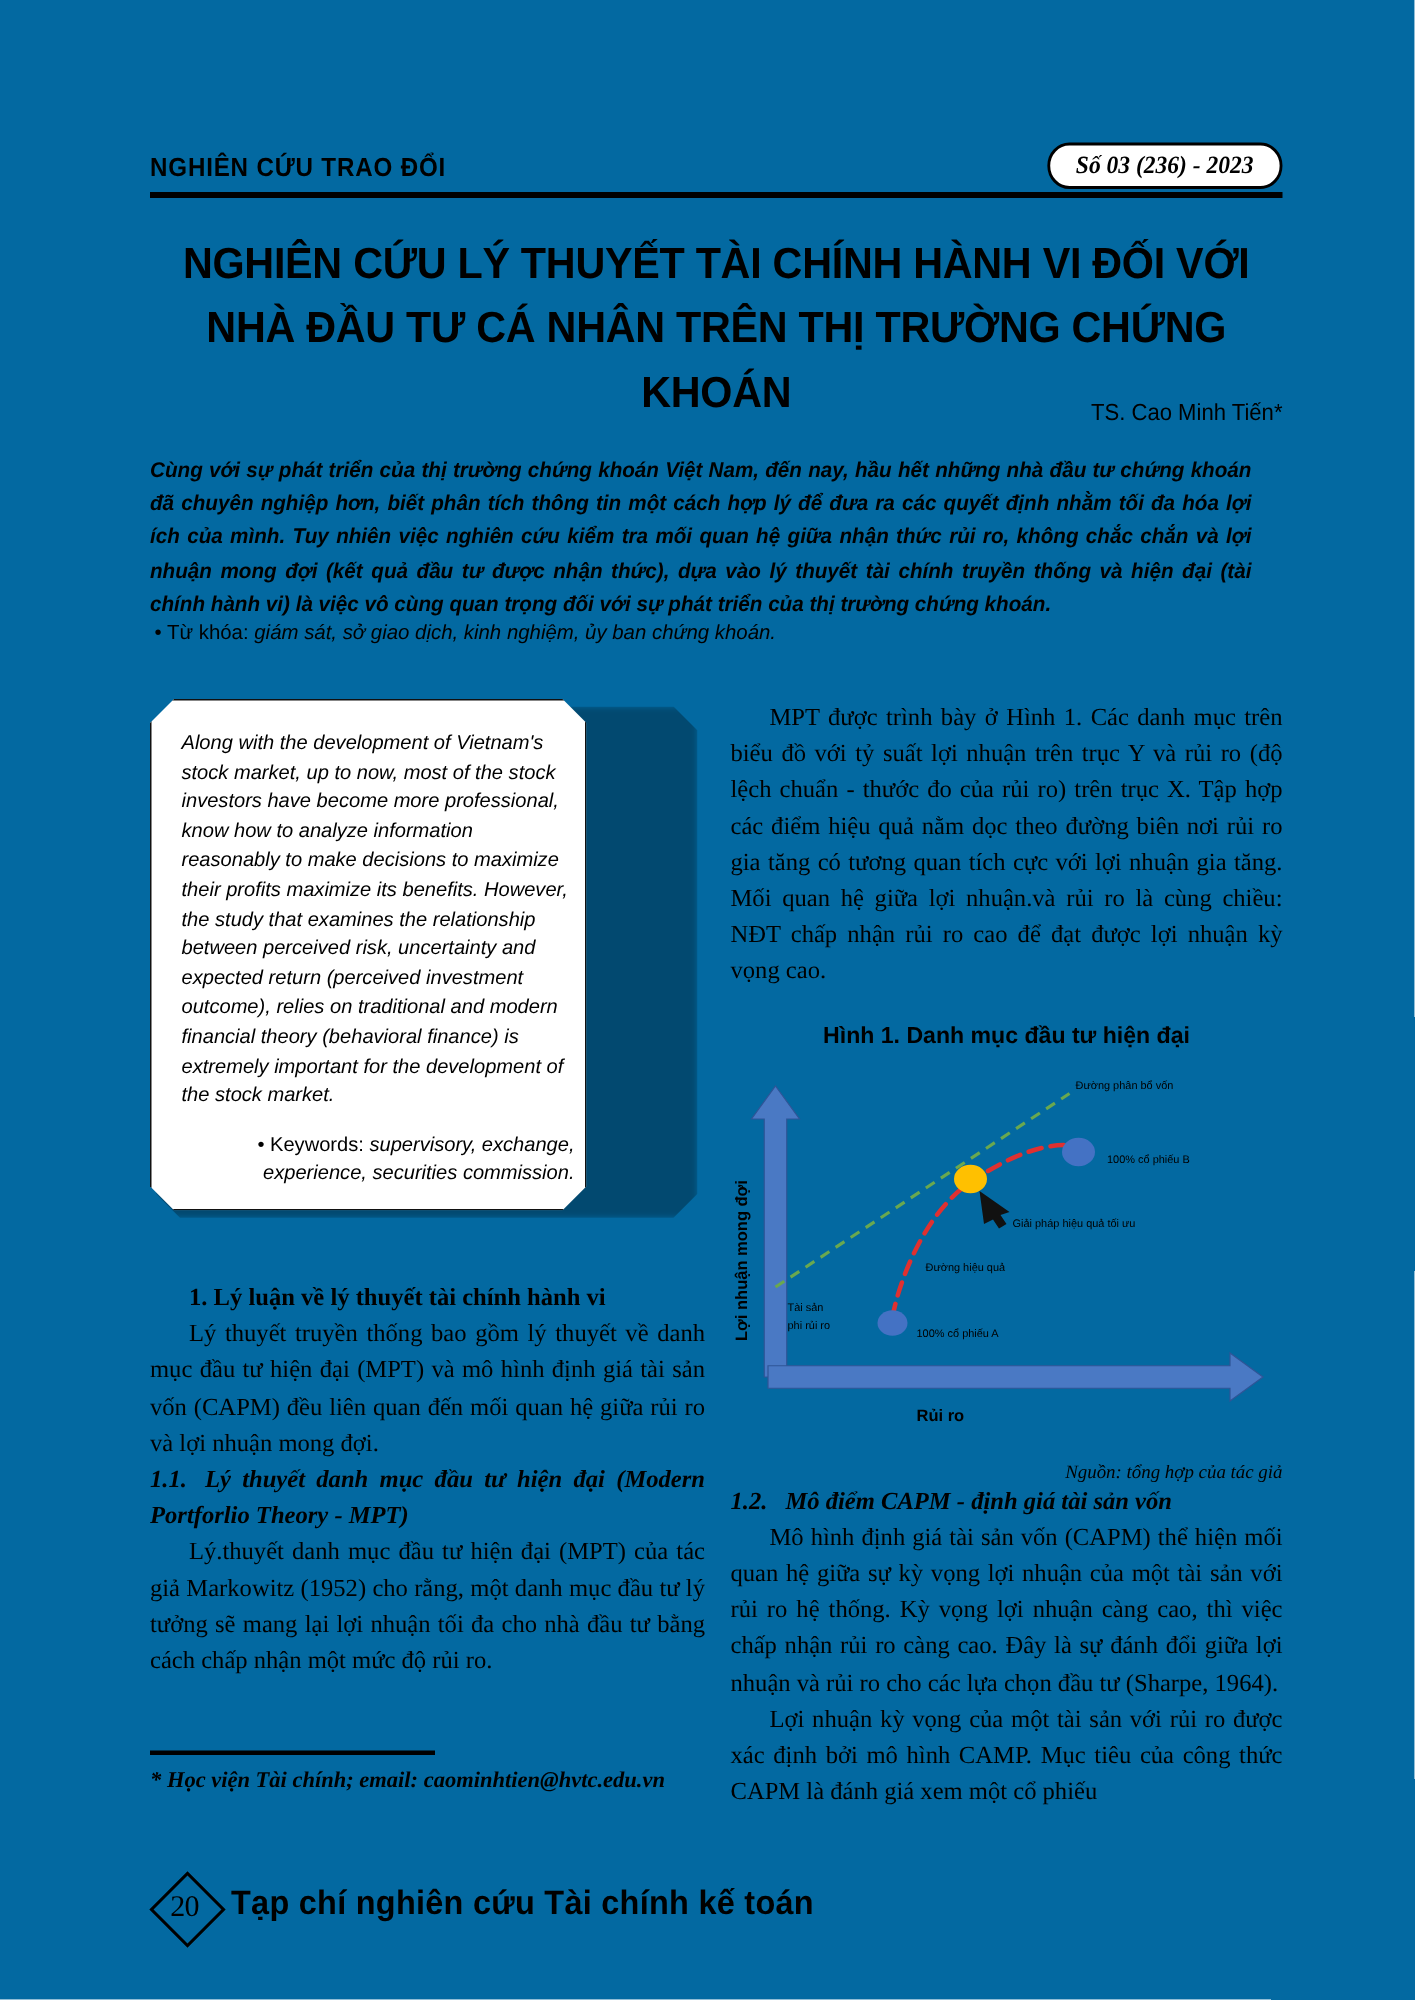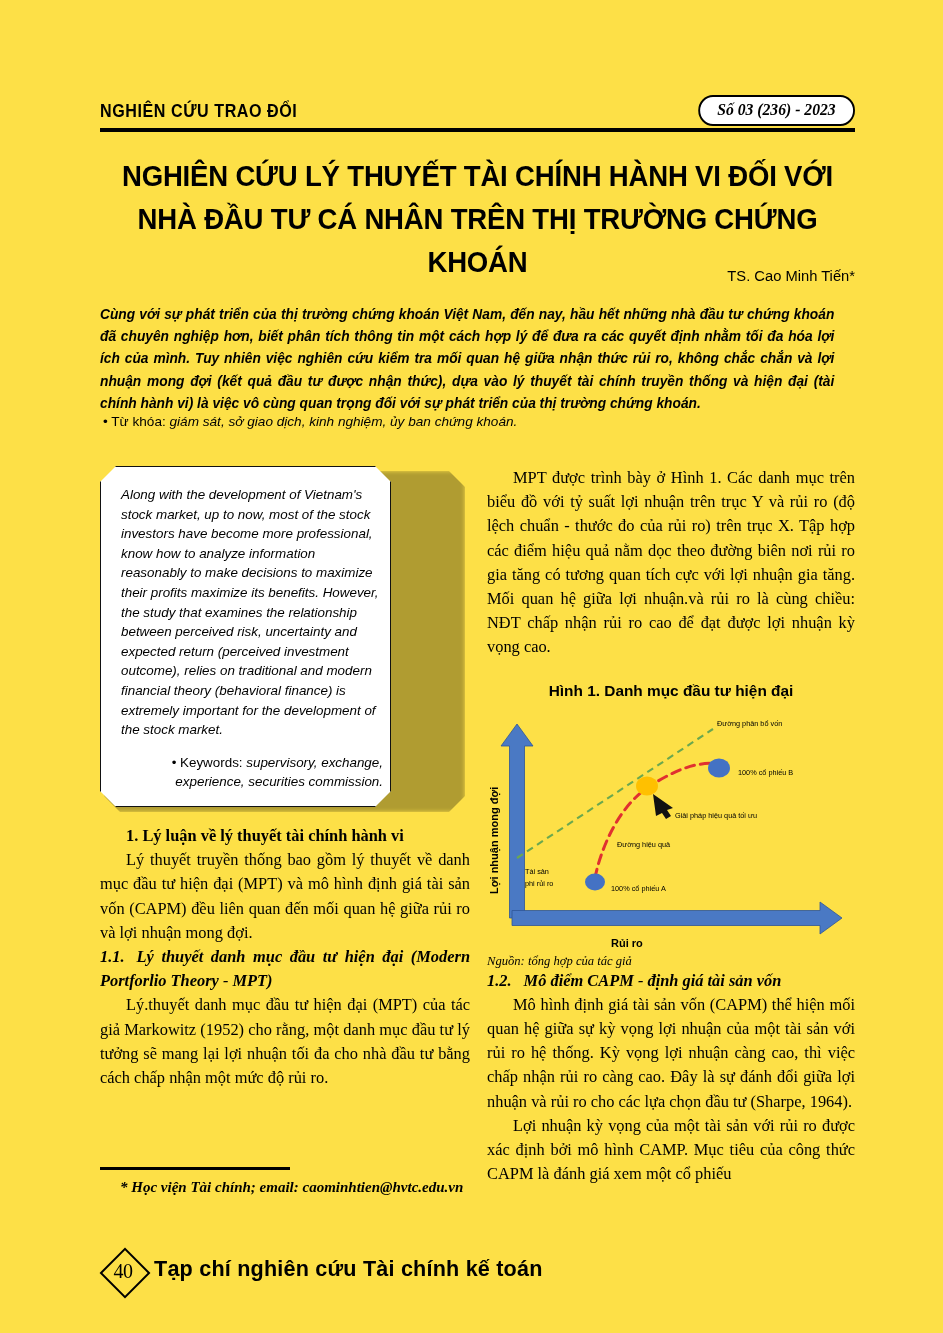--- a/index.html
+++ b/index.html
@@ -11,21 +11,21 @@
     width: 943px;
     height: 1333px;
     position: relative;
     font-family: "Liberation Serif", "DejaVu Serif", serif;
     color: #000;
     overflow: hidden;
   }
   .page {
     position: absolute;
     inset: 0;
-    background: #fde047;
+    background: #0369a1;
   }
 
   
   .header {
     position: absolute;
     left: 100px;
     top: 95px;
     width: 755px;
     height: 45px;
   }
@@ -221,63 +221,62 @@
   .heading-2 {
     font-family: "Liberation Serif", serif;
     font-weight: bold;
     font-style: italic;
     font-size: 16.4px;
     line-height: 24.2px;
     margin: 0;
     text-align: justify;
   }
   .heading-2 .h2-num { padding-right: 12px; }
-  .lcol-body { margin-top: 17px; }
+  .lcol-body { margin-top: 46px; }
 
   
   .fig-caption {
     font-family: "Liberation Sans", sans-serif;
     font-weight: bold;
     font-size: 15.4px;
     text-align: center;
     margin-top: 22px;
   }
   .fig-wrap {
     position: relative;
     width: 368px;
     height: 248px;
     margin-top: 6px;
   }
   .fig-source {
     font-family: "Liberation Serif", serif;
     font-style: italic;
     font-size: 12.6px;
-    text-align: left;
-    margin-top: 0;
+    text-align: right;
+    margin-top: 20px;
   }
 
   
   .footnote-rule {
     position: absolute;
     left: 100px;
     top: 1167px;
     width: 190px;
     height: 2.6px;
     background: #000;
   }
   .footnote {
     position: absolute;
     left: 100px;
     top: 1179px;
     width: 400px;
     font-family: "Liberation Serif", serif;
     font-style: italic;
     font-weight: bold;
     font-size: 15px;
-    margin-left: 20px;
   }
 
   
   .footer {
     position: absolute;
     left: 100px;
     top: 1248px;
     width: 600px;
     height: 50px;
   }
@@ -437,18 +436,18 @@
       <p>Lợi nhuận kỳ vọng của một tài sản với rủi ro được xác định bởi mô hình CAMP. Mục tiêu của công thức CAPM là đánh giá xem một cổ phiếu</p>
     </div>
   </div>
 
   <div class="footnote-rule"></div>
   <div class="footnote">* Học viện Tài chính; email: caominhtien@hvtc.edu.vn</div>
 
   <div class="footer">
     <div class="page-badge">
       <div class="diamond"></div>
-      <div class="num">40</div>
+      <div class="num">20</div>
     </div>
     <div class="footer-title">Tạp chí nghiên cứu Tài chính kế toán</div>
   </div>
 
 </div>
 
 </body></html>

